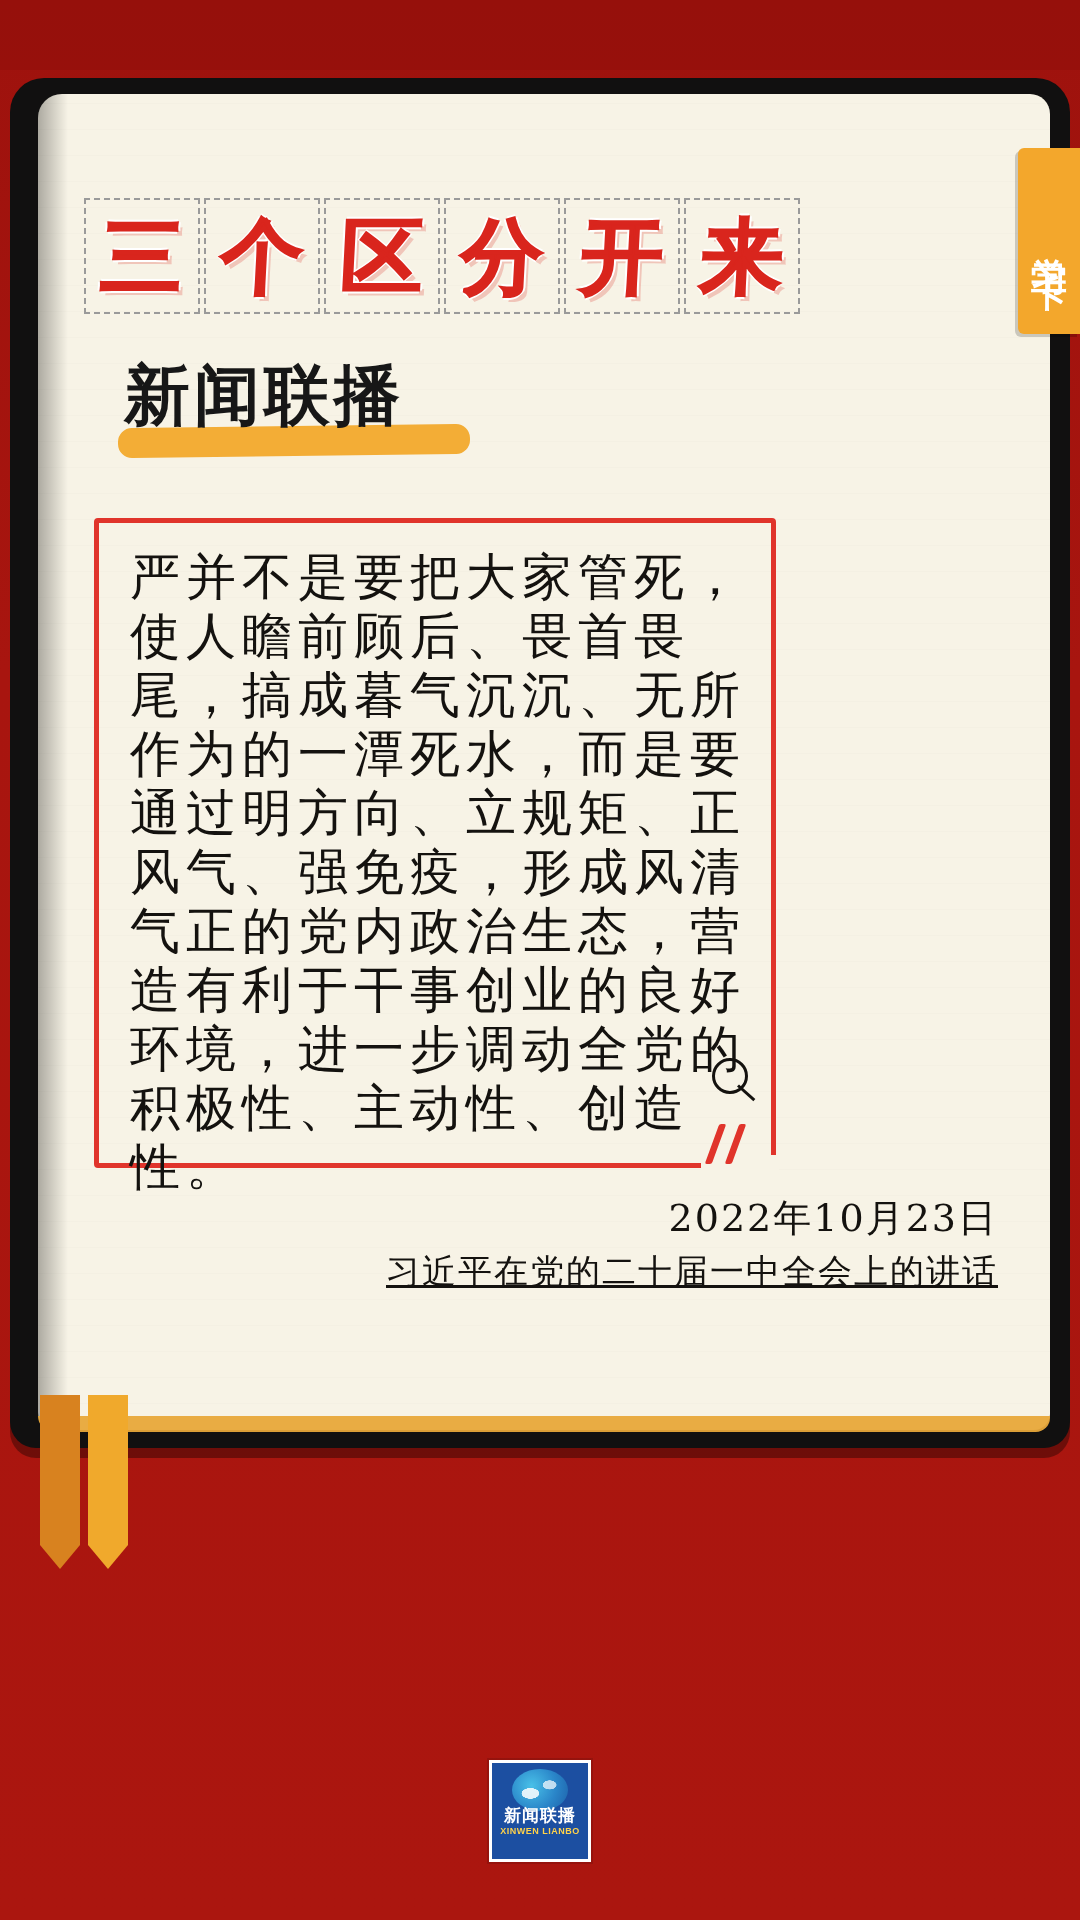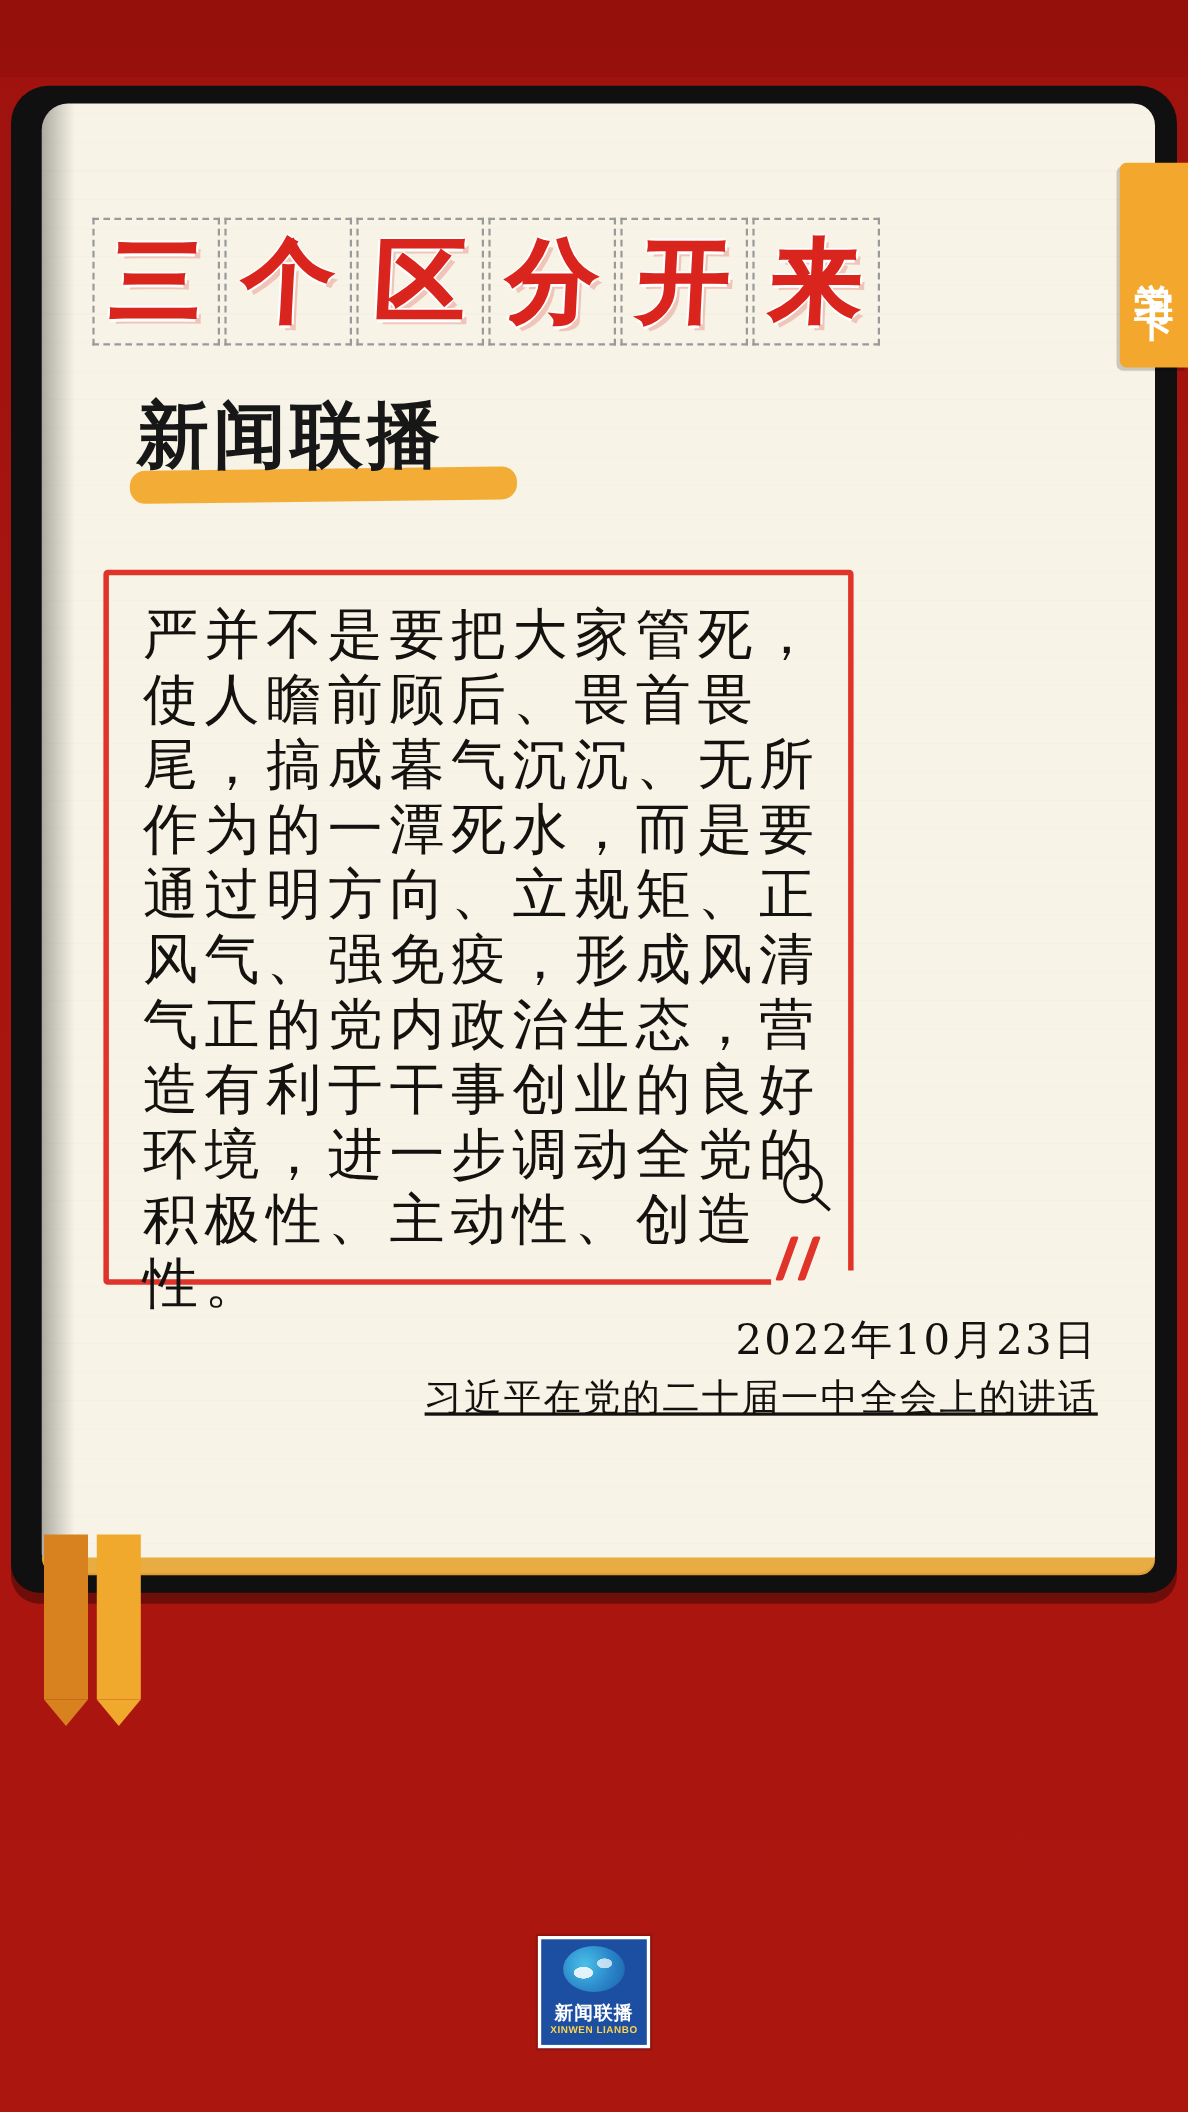--- a/index.html
+++ b/index.html
@@ -342,21 +342,21 @@
     line-height: 1.1;
     margin-bottom: 1px;
   }
   #logo .en {
     position: relative;
     font-size: 9px;
     font-weight: 700;
     color: #ffd24a;
     letter-spacing: .5px;
     line-height: 1.1;
-    margin-bottom: 8px;
+    margin-bottom: 22px;
   }
 </style>
 </head>
 <body>
 
 <div id="poster">
 
   <div id="notebook">
     <div id="page"></div>
     <div id="spine"></div>

